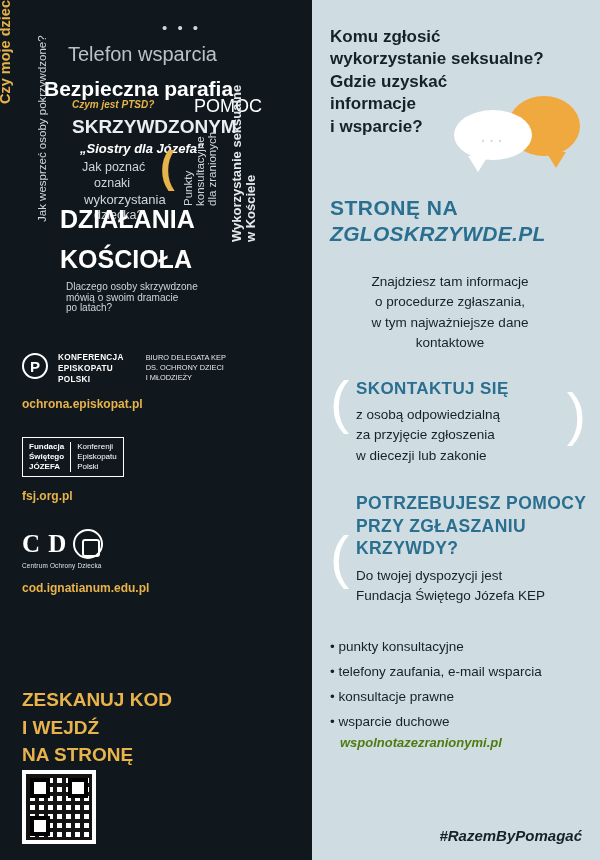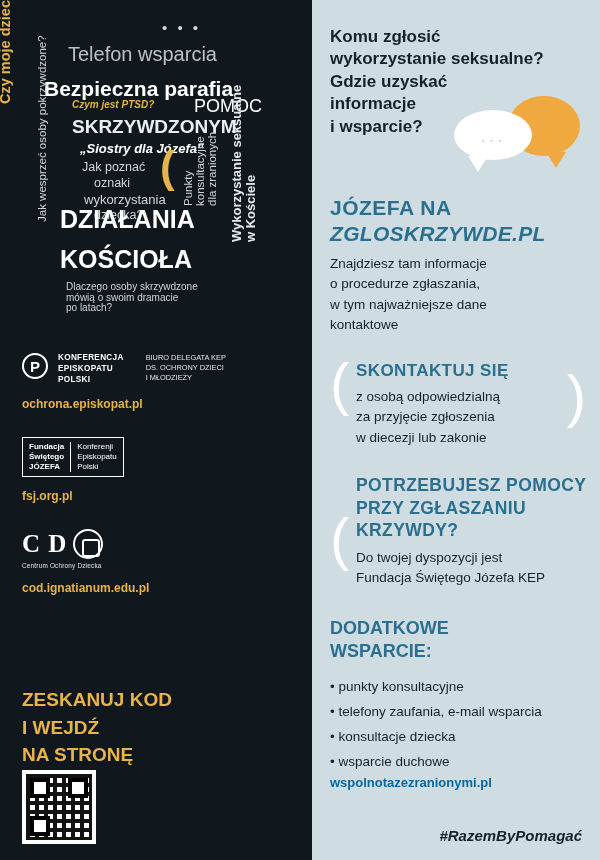--- a/index.html
+++ b/index.html
@@ -149,41 +149,41 @@
   }
   .bub-white::after {
     content: ""; position: absolute; left: 14px; bottom: -12px;
     border-left: 10px solid transparent; border-right: 10px solid transparent;
     border-top: 16px solid #ffffff;
   }
 
   .cta { margin-top: 58px; }
   .cta-line1 { font-size: 21px; font-weight: bold; color: #2a6f8f; letter-spacing: .5px; }
   .cta-line2 { font-size: 21px; font-weight: bold; font-style: italic; color: #2a6f8f; letter-spacing: .3px; margin-top: 2px; }
-  .cta-body { margin-top: 8px; font-size: 13.5px; line-height: 1.5; color: #16212a; max-width: 240px; }
+  .cta-body { margin-top: 26px; font-size: 13.5px; line-height: 1.5; color: #16212a; max-width: 240px; text-align: center; }
 
   .blk { position: relative; margin-top: 26px; padding-left: 26px; }
   .blk .brace {
     position: absolute; left: 0; top: -6px;
     font-size: 58px; line-height: 1; color: #ffffff; font-weight: 300;
   }
   .blk .brace-r {
     position: absolute; right: -6px; top: 6px;
     font-size: 58px; line-height: 1; color: #ffffff; font-weight: 300;
   }
   .blk-title { font-size: 17px; font-weight: bold; color: #2a6f8f; letter-spacing: .4px; }
   .blk-title.big { font-size: 17.5px; line-height: 1.3; }
   .blk-body { margin-top: 6px; font-size: 13.5px; line-height: 1.5; color: #16212a; max-width: 218px; }
 
   .extra { margin-top: 28px; }
   .extra-title { font-size: 18px; font-weight: bold; color: #2a6f8f; line-height: 1.3; }
   .extra-list { margin-top: 12px; list-style: none; }
   .extra-list li { font-size: 13.5px; line-height: 1.85; color: #16212a; }
   .extra-list li::before { content: "• "; }
-  .extra-sub { font-size: 13px; font-weight: bold; color: #0369a1; }
+  .extra-sub { font-size: 13px; font-style: italic; font-weight: bold; color: #4d7c0f; margin-left: 10px; }
 
   .hashtag {
     position: absolute; right: 18px; bottom: 16px;
     font-size: 15px; font-weight: bold; font-style: italic; color: #16212a;
   }
 </style>
 </head>
 <body>
 
 <div class="poster">
@@ -266,21 +266,21 @@
 Gdzie uzyskać
 informacje
 i wsparcie?</div>
 
     <div class="bubbles">
       <div class="bub-orange"></div>
       <div class="bub-white">...</div>
     </div>
 
     <div class="cta">
-      <div class="cta-line1">JÓZEFA NA</div>
+      <div class="cta-line1">STRONĘ NA</div>
       <div class="cta-line2">ZGLOSKRZYWDE.PL</div>
       <div class="cta-body" style="white-space: pre;">Znajdziesz tam informacje
 o procedurze zgłaszania,
 w tym najważniejsze dane
 kontaktowe</div>
     </div>
 
     <div class="blk">
       <span class="brace">(</span>
       <span class="brace-r">)</span>
@@ -293,26 +293,24 @@
     <div class="blk">
       <span class="brace" style="top:36px;">(</span>
       <div class="blk-title big" style="white-space: pre;">POTRZEBUJESZ POMOCY
 PRZY ZGŁASZANIU
 KRZYWDY?</div>
       <div class="blk-body" style="white-space: pre;">Do twojej dyspozycji jest
 Fundacja Świętego Józefa KEP</div>
     </div>
 
     <div class="extra">
-      <div class="extra-title" style="white-space: pre;">DODATKOWE
-WSPARCIE:</div>
       <ul class="extra-list">
         <li>punkty konsultacyjne</li>
         <li>telefony zaufania, e-mail wsparcia</li>
-        <li>konsultacje dziecka</li>
+        <li>konsultacje prawne</li>
         <li>wsparcie duchowe</li>
       </ul>
       <div class="extra-sub">wspolnotazezranionymi.pl</div>
     </div>
 
     <div class="hashtag">#RazemByPomagać</div>
   </div>
 </div>
 
 </body></html>

